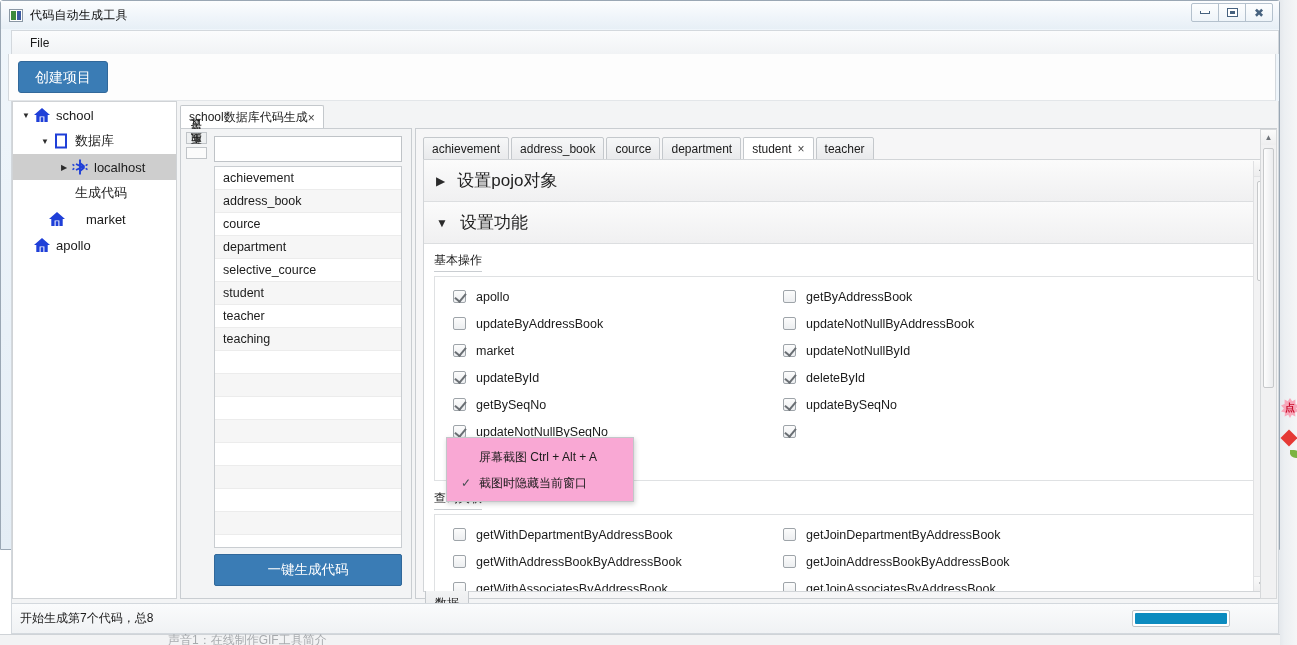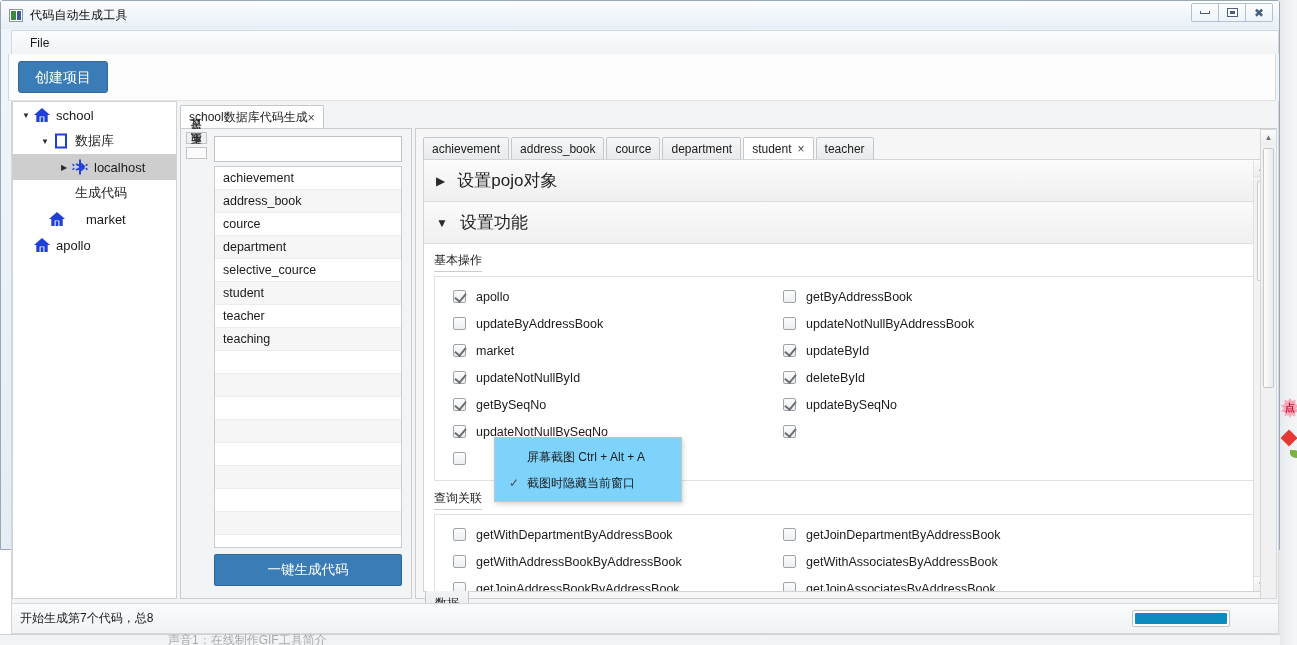--- a/index.html
+++ b/index.html
@@ -356,25 +356,24 @@
   .under-bar {
     position: absolute; left: 0px; top: 634px; width: 1280px; height: 11px;
     background: #f2f3f4;
     border-top: 1px solid #cfd3d7;
   }
 
   
   .ctx-menu {
     position: absolute; left: 446px; top: 437px;
     width: 188px; height: 65px;
-    background: #7dd3fc;
+    background: #f9a8d4;
     border: 1px solid #c3c6c9;
     box-shadow: 1px 2px 5px rgba(0,0,0,.18);
     padding: 6px 0;
-    margin-left: 48px;
   }
   .ctx-item {
     height: 26px; display: flex; align-items: center;
     font-size: 12px; color: #1b1b1b;
     padding-left: 6px;
   }
   .ctx-check {
     width: 26px; text-align: center; font-size: 12px; color: #4a4f54; flex:0 0 auto;
   }
 </style>
@@ -583,25 +582,25 @@
                     <div class="cb-row">
                       <span class="cbox"></span>
                       <span class="cb-label">updateNotNullByAddressBook</span>
                     </div>
                     <div class="cb-row">
                       <span class="cbox on"></span>
                       <span class="cb-label">market</span>
                     </div>
                     <div class="cb-row">
                       <span class="cbox on"></span>
+                      <span class="cb-label">updateNotNullById</span>
+                    </div>
+                    <div class="cb-row">
+                      <span class="cbox on"></span>
                       <span class="cb-label">updateById</span>
-                    </div>
-                    <div class="cb-row">
-                      <span class="cbox on"></span>
-                      <span class="cb-label">updateNotNullById</span>
                     </div>
                     <div class="cb-row">
                       <span class="cbox on"></span>
                       <span class="cb-label">deleteById</span>
                     </div>
                     <div class="cb-row">
                       <span class="cbox on"></span>
                       <span class="cb-label">getBySeqNo</span>
                     </div>
                     <div class="cb-row">
@@ -631,25 +630,25 @@
                     <div class="cb-row">
                       <span class="cbox"></span>
                       <span class="cb-label">getJoinDepartmentByAddressBook</span>
                     </div>
                     <div class="cb-row">
                       <span class="cbox"></span>
                       <span class="cb-label">getWithAddressBookByAddressBook</span>
                     </div>
                     <div class="cb-row">
                       <span class="cbox"></span>
+                      <span class="cb-label">getJoinAddressBookByAddressBook</span>
+                    </div>
+                    <div class="cb-row">
+                      <span class="cbox"></span>
                       <span class="cb-label">getWithAssociatesByAddressBook</span>
-                    </div>
-                    <div class="cb-row">
-                      <span class="cbox"></span>
-                      <span class="cb-label">getJoinAddressBookByAddressBook</span>
                     </div>
                     <div class="cb-row">
                       <span class="cbox"></span>
                       <span class="cb-label">getJoinAssociatesByAddressBook</span>
                     </div>
                   </div>
                 </div></div>
             </div>
 
           <div class="vscroll">

